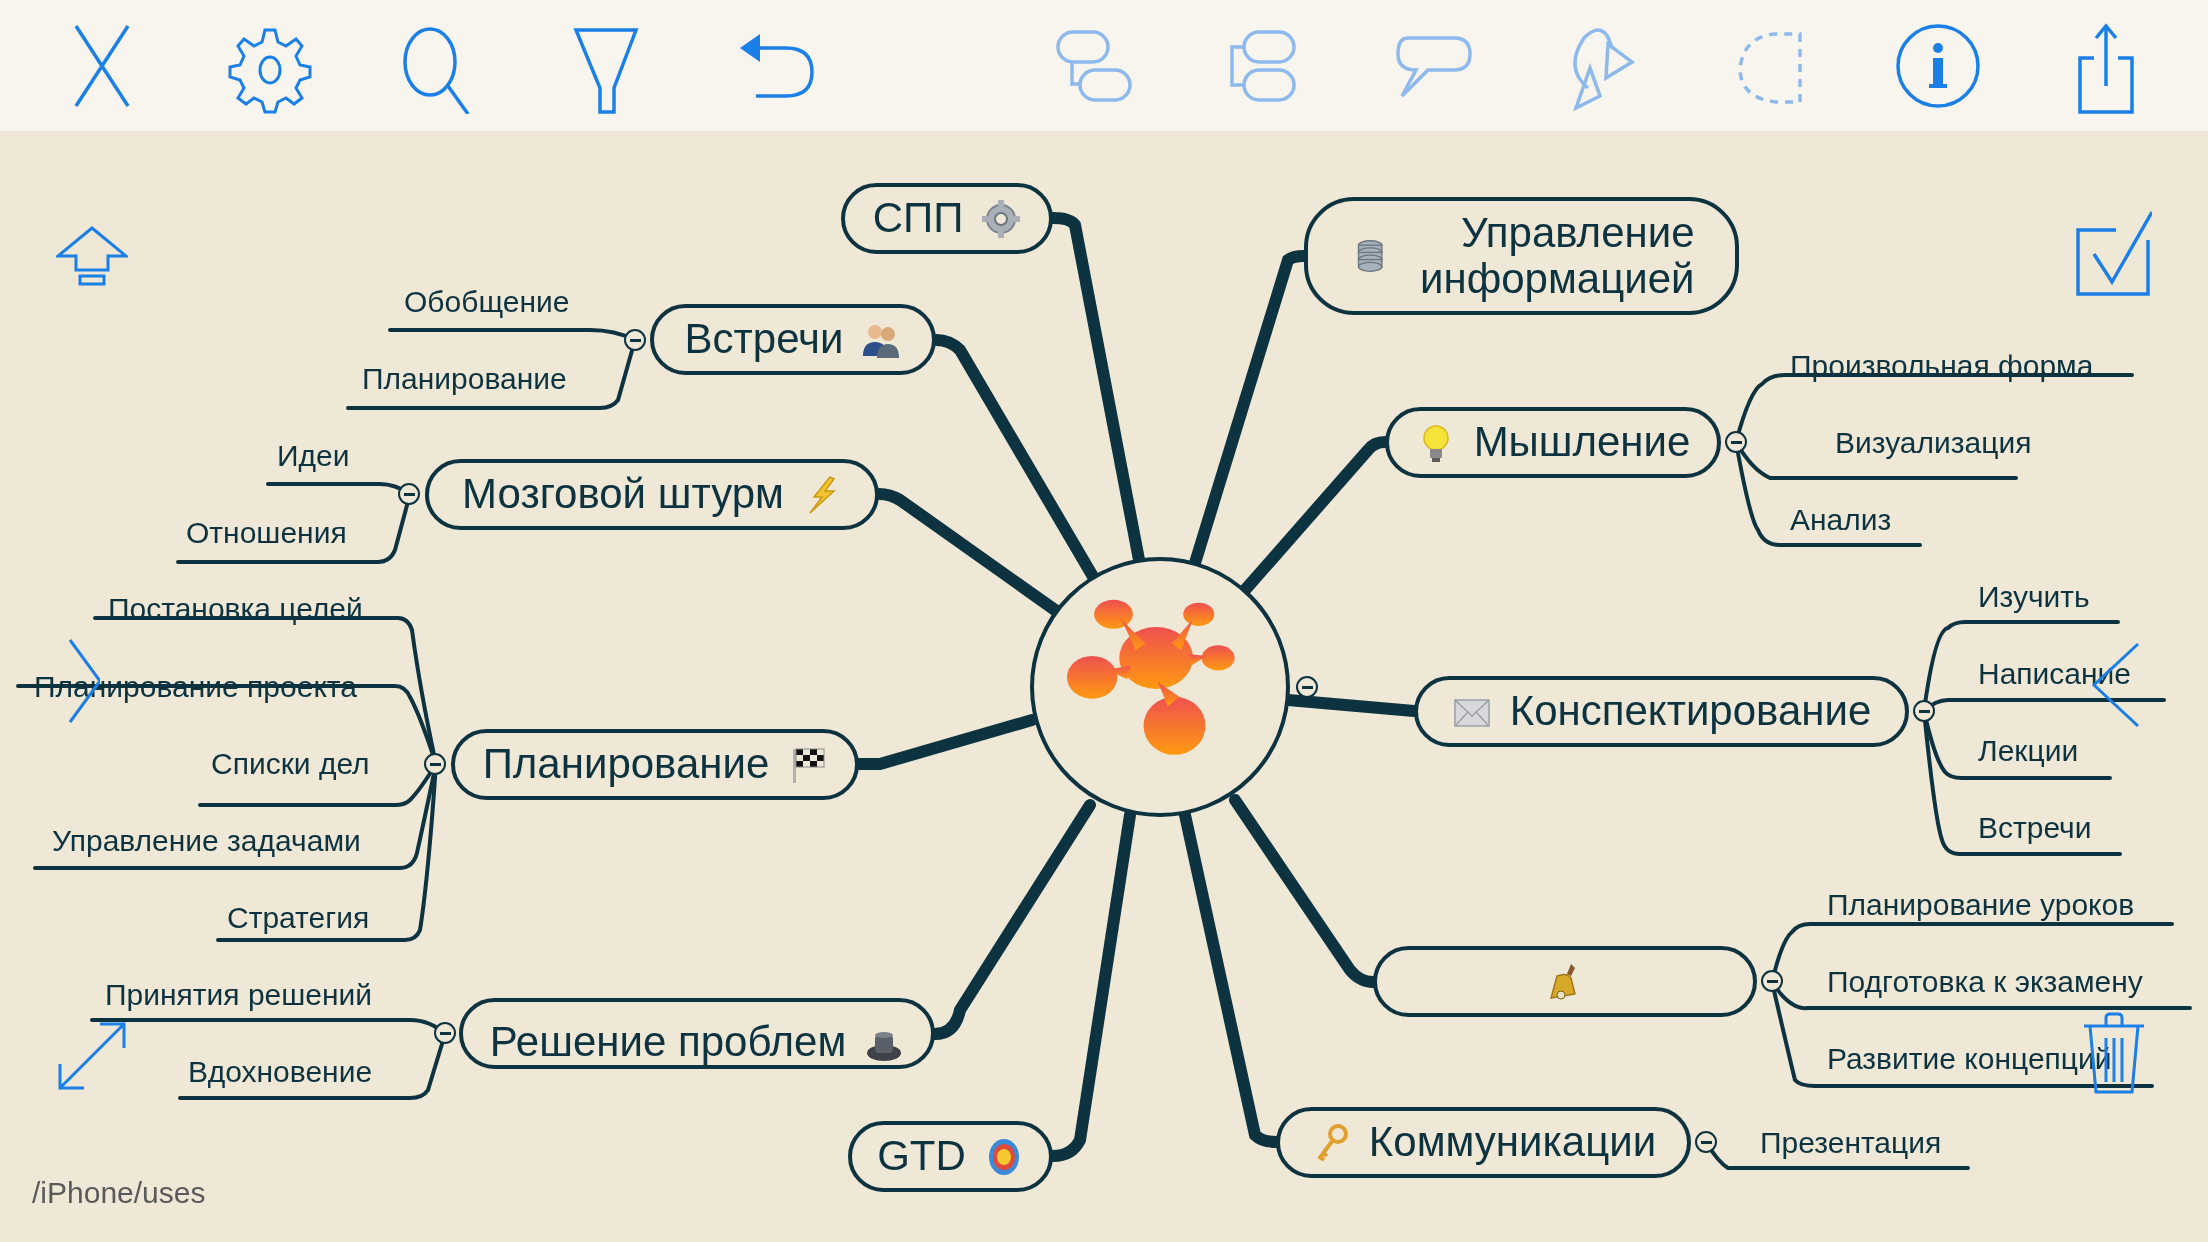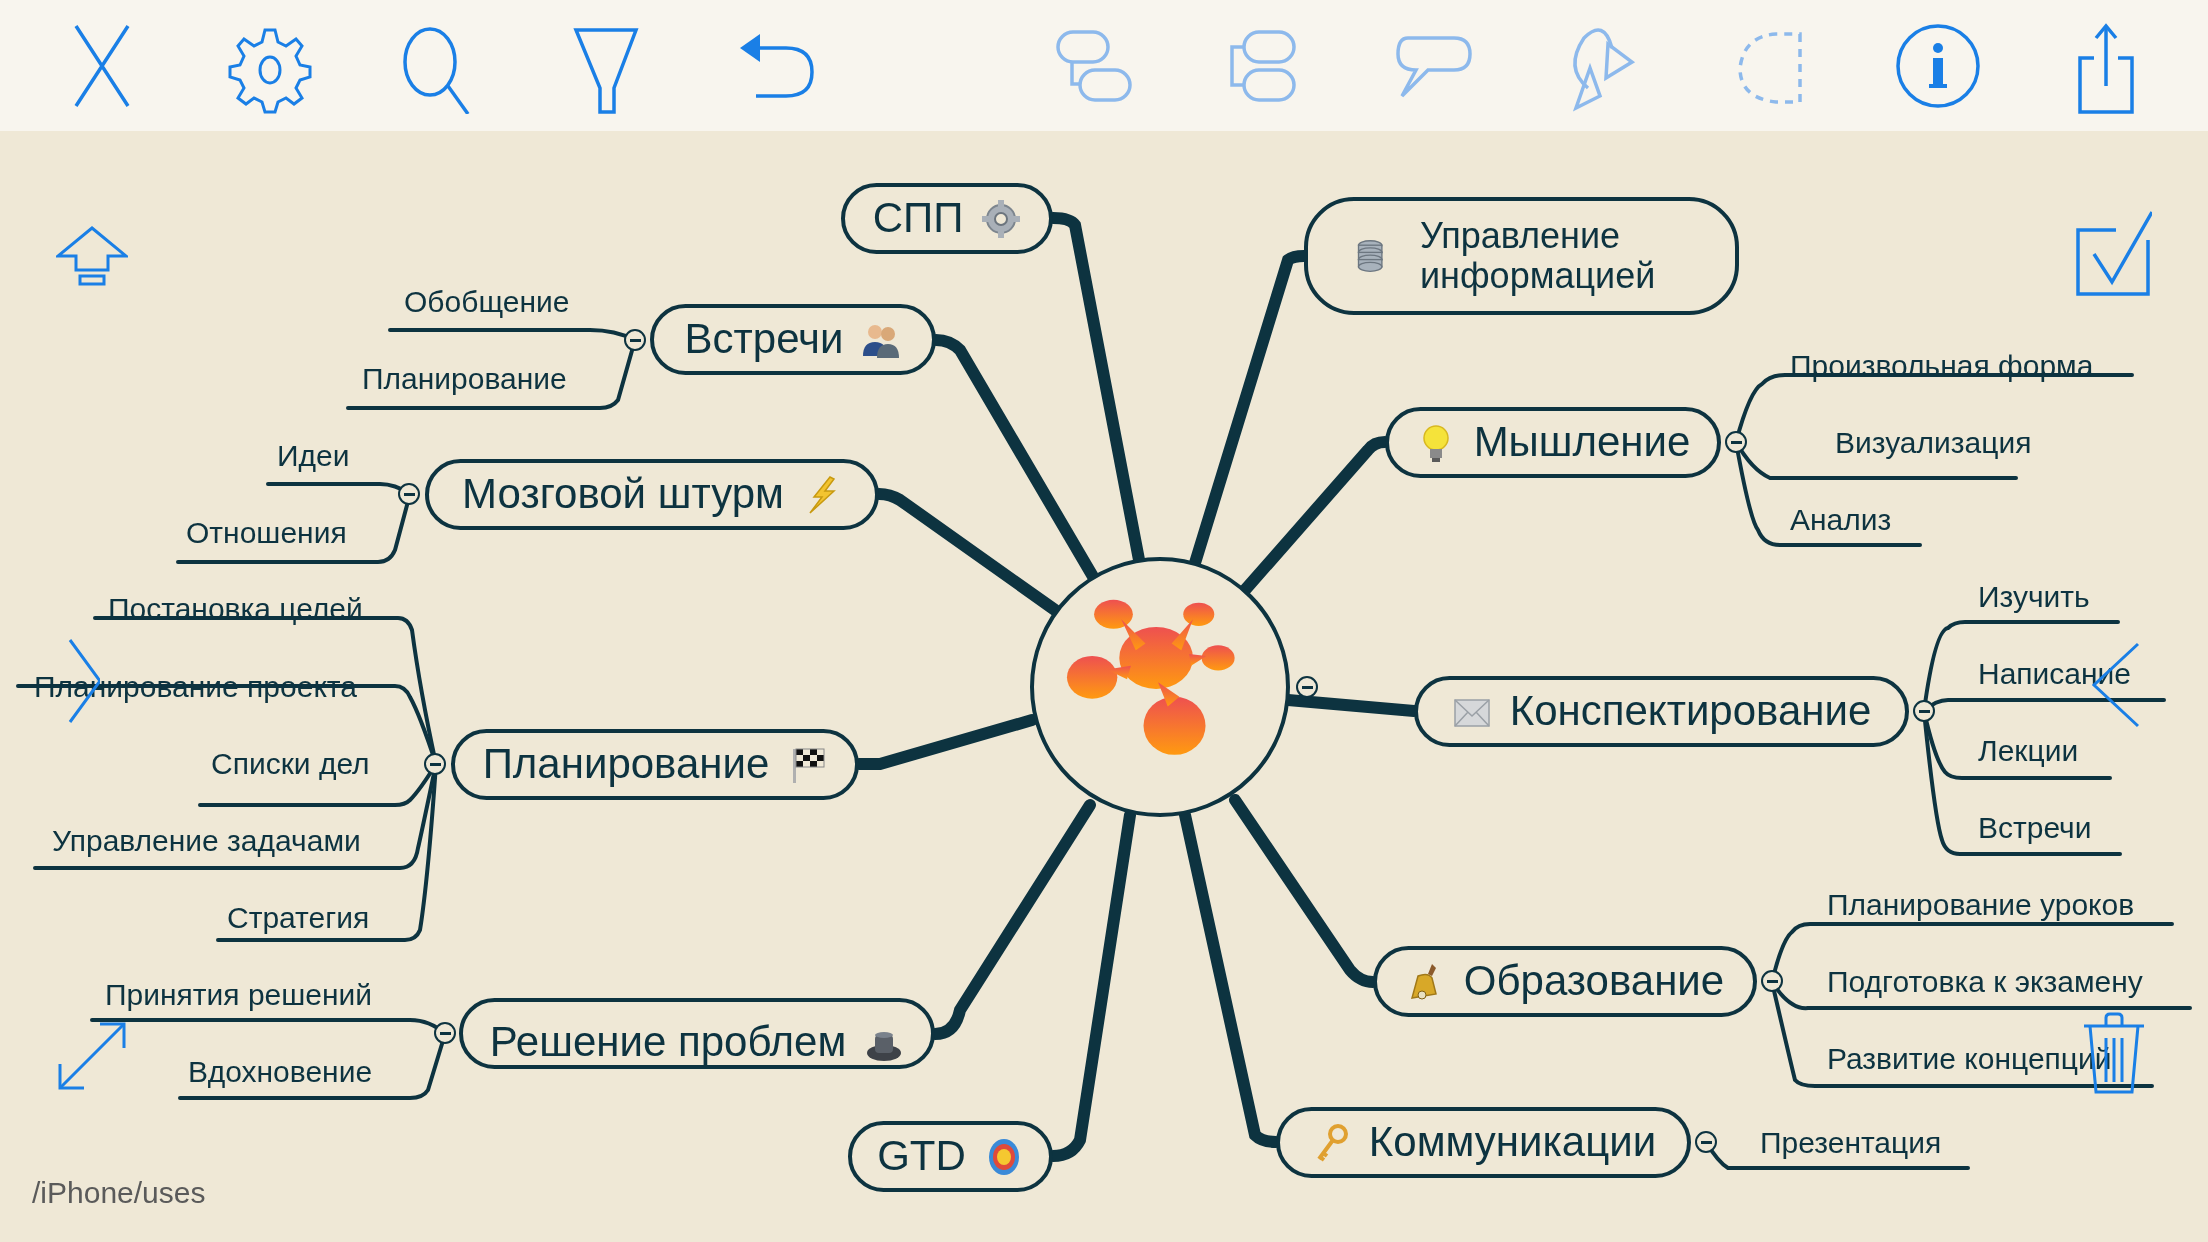--- a/index.html
+++ b/index.html
@@ -3,21 +3,21 @@
 <meta charset="utf-8">
 <style>
   html, body { margin:0; padding:0; }
   body { width:2208px; height:1242px; position:relative; overflow:hidden; background:#EFE8D6; font-family:"Liberation Sans", sans-serif; color:#0D3340; }
   .toolbar { position:absolute; left:0; top:0; width:2208px; height:131px; background:#F8F5EE; }
   .tb-btn { position:absolute; top:18px; width:96px; height:96px; display:flex; align-items:center; justify-content:center; cursor:pointer; }
   .tb-btn svg { width:96px; height:96px; }
   svg.lines { position:absolute; left:0; top:0; width:2208px; height:1242px; }
   .node { position:absolute; box-sizing:border-box; border:4px solid #0D3340; border-radius:50px; background:#EFE8D6; display:flex; align-items:center; justify-content:center; gap:18px; font-size:42px; color:#0D3340; cursor:pointer; white-space:nowrap; }
   .node .lbl { line-height:1.1; }
-  .node.two { font-size:36px; }
+  .node.two { font-size:42px;text-align:right; }
   .node .ico { display:inline-flex; width:40px; height:40px; align-items:center; justify-content:center; }
   .leaf { position:absolute; font-size:30px; color:#0D3340; white-space:nowrap; cursor:pointer; }
   .collapse { position:absolute; width:22px; height:22px; box-sizing:border-box; border:2.5px solid #0D3340; border-radius:50%; background:#EFE8D6; display:flex; align-items:center; justify-content:center; cursor:pointer; }
   .collapse::after { content:""; width:11px; height:3px; background:#0D3340; }
   .side-icon { position:absolute; cursor:pointer; }
   .path-label { position:absolute; left:32px; top:1176px; font-size:30px; color:#5A5A5A; }
   .center { position:absolute; left:1030px; top:557px; width:260px; height:260px; box-sizing:border-box; border:4px solid #0D3340; border-radius:50%; background:#EFE8D6; cursor:pointer; }
 </style>
 </head>
 <body>
@@ -289,21 +289,20 @@
 <div class="collapse" style="left:424px;top:753px;"></div>
 
 <div class="node" style="left:1373px;top:946px;width:384px;height:71px;">
   <span class="ico">
     <svg viewBox="0 0 40 40" width="40" height="40">
         <path d="M26 2 L30 6 L26 14 L22 12 Z" fill="#8B5A2B"></path>
         <path d="M12 14 Q22 10 26 16 L30 32 L6 36 Z" fill="#D8A828" stroke="#A07818" stroke-width="1.5"></path>
         <circle cx="16" cy="33" r="4" fill="#E8E0C0" stroke="#806010"></circle>
       </svg>
   </span>
-  <span class="lbl">Образование</span>
 </div>
 <div class="collapse" style="left:1761px;top:970px;"></div>
 
 <div class="node" style="left:459px;top:998px;width:476px;height:71px;align-items:flex-end;">
   <span class="lbl">Решение проблем</span>
   <span class="ico">
     <svg viewBox="0 0 40 40" width="40" height="40">
         <ellipse cx="20" cy="28" rx="17" ry="8" fill="#3E4248"></ellipse>
         <rect x="11" y="10" width="18" height="18" rx="4" fill="#5A6068"></rect>
         <ellipse cx="20" cy="10" rx="9" ry="3" fill="#7A828C"></ellipse>

